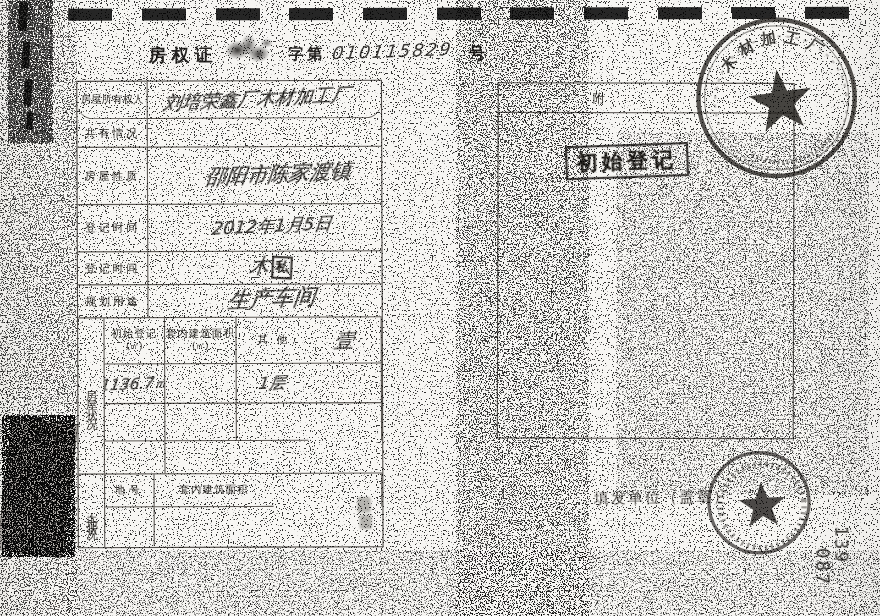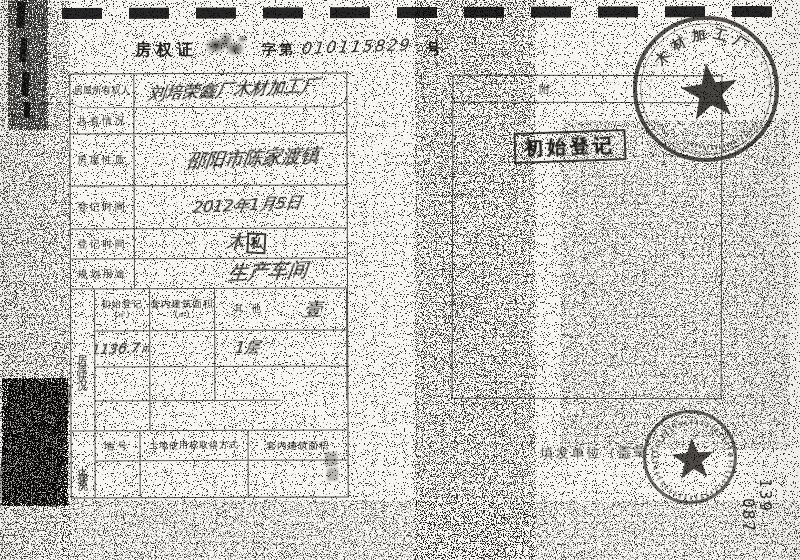--- a/index.html
+++ b/index.html
@@ -128,21 +128,21 @@
         <span class="hw" style="font-size:16px;padding-left:58px;">2012年1月5日</span>
       </div>
     </div>
     <div class="trow" style="height:30px;">
       <div class="tlabel">登记时间</div>
       <div class="tvalue">
         <span class="hw" style="font-size:18px;padding-left:92px;">木</span>
         <span class="seal-box">私</span>
       </div>
     </div>
-    <div class="trow" style="height:30px;gap:21px;">
+    <div class="trow" style="height:30px;">
       <div class="tlabel">规划用途</div>
       <div class="tvalue">
         <span class="hw" style="font-size:20px;padding-left:72px;">生产车间</span>
       </div>
     </div>
 
     <div class="section" style="height:142px;">
       <div class="side-strip">房屋状况</div>
       <div class="hgrid">
         <div class="cell">
@@ -179,23 +179,20 @@
         <div class="cell lastrow"></div>
         <div class="cell lastrow lastcol merge2"></div>
       </div>
     </div>
 
     <div class="section" style="height:66px;border-bottom:none;">
       <div class="side-strip" style="letter-spacing:5px;">土地状况</div>
       <div class="lgrid">
         <div class="cell">
           <span class="hname" style="letter-spacing:4px;">地号</span>
-        </div>
-        <div class="cell">
-          <span class="hname" style="font-size:9px;">土地使用权取得方式</span>
         </div>
         <div class="cell lastcol">
           <span class="hname">套内建筑面积</span>
         </div>
         <div class="cell lastrow"></div>
         <div class="cell lastrow"></div>
         <div class="cell lastrow lastcol"></div>
       </div>
     </div>
   </div>

